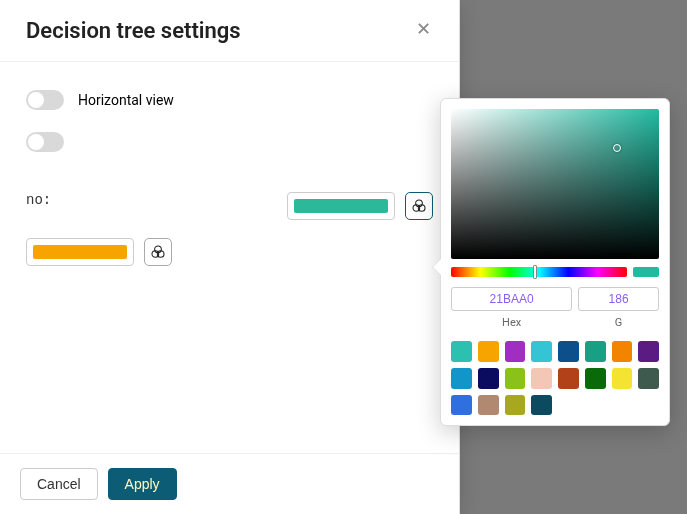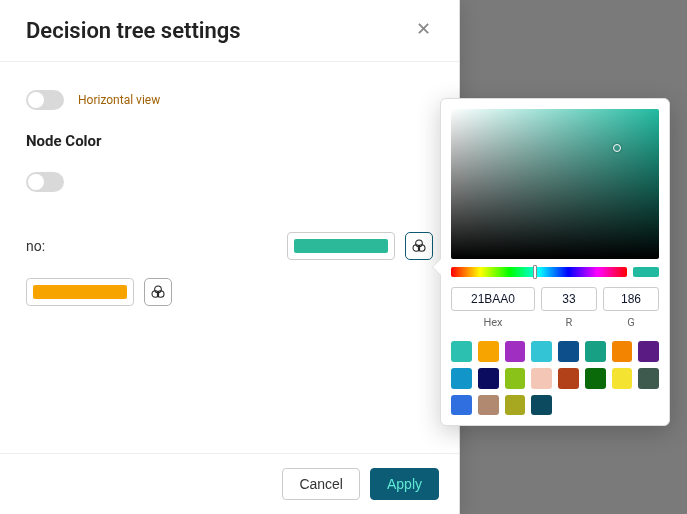--- a/index.html
+++ b/index.html
@@ -64,33 +64,34 @@
   .toggle-knob {
     position: absolute;
     width: 16px;
     height: 16px;
     background: #fff;
     border-radius: 50%;
     top: 2px;
     left: 2px;
   }
   .toggle-label {
-    font-size: 12px;
-    color: #a16207;
+    font-size: 14px;
+    color: #000000;
   }
   .section-title {
     font-size: 15px;
     font-weight: 700;
     color: #222;
     margin-bottom: 22px;
   }
   .color-row {
     display: flex;
-    align-items: center;
+    align-items: flex-start;
     margin-bottom: 18px;
+    font-family: Liberation Mono, monospace;
   }
   .color-label {
     flex: 1;
     font-size: 14px;
     color: #333;
   }
   .color-bar-wrap {
     width: 108px;
     height: 28px;
     border: 1px solid #ccc;
@@ -117,36 +118,35 @@
     background: #fff;
   }
   .picker-btn.active {
     border: 1.5px solid #0e5a73;
   }
   .picker-btn svg { width: 16px; height: 16px; }
   .modal-footer {
     padding: 14px 20px;
     border-top: 1px solid #eee;
     display: flex;
-    justify-content: flex-end;
     gap: 10px;
   }
   .btn {
     padding: 7px 16px;
     border-radius: 4px;
     font-size: 14px;
     cursor: pointer;
     border: 1px solid #ccc;
     background: #fff;
     color: #333;
   }
   .btn-primary {
     background: #0d5c75;
     border-color: #0d5c75;
-    color: #5eead4;
+    color: #fef9c3;
     font-weight: 500;
   }
   
   .popover {
     position: absolute;
     left: 440px;
     top: 98px;
     width: 230px;
     background: #fff;
     border: 1px solid #ddd;
@@ -222,21 +222,21 @@
     flex: 1;
   }
   .inp-group.hex { flex: 1.5; }
   .inp {
     width: 100%;
     border: 1px solid #ccc;
     border-radius: 3px;
     font-size: 12px;
     padding: 4px 4px;
     text-align: center;
-    color: #0f172a;
+    color: #8b5cf6;
   }
   .inp-label {
     font-size: 11px;
     color: #666;
     margin-top: 5px;
   }
   .swatches {
     margin-top: 12px;
     display: grid;
     grid-template-columns: repeat(8, 1fr);
@@ -257,21 +257,20 @@
     <div class="modal-title">Decision tree settings</div>
     <div class="close-btn">✕</div>
   </div>
   <div class="modal-body">
     <div class="toggle-row">
       <div class="toggle">
           <div class="toggle-knob"></div>
         </div>
       <div class="toggle-label">Horizontal view</div>
     </div>
-    <div class="section-title">Node Color</div>
     <div class="toggle-row">
       <div class="toggle">
           <div class="toggle-knob"></div>
         </div>
     </div>
     <div style="height:18px"></div>
     <div class="color-row">
       <div class="color-label">no:</div>
       <div class="color-bar-wrap">
         <div class="color-bar" style="background:#2bb99a"></div>
@@ -310,24 +309,20 @@
   <div class="hue-row">
     <div class="hue-slider">
       <div class="hue-marker" style="left:48%"></div>
     </div>
     <div class="current-swatch" style="background:#21baa0"></div>
   </div>
   <div class="inputs-row">
     <div class="inp-group hex">
       <input class="inp" value="21BAA0" style="">
       <div class="inp-label">Hex</div>
-    </div>
-    <div class="inp-group">
-      <input class="inp" value="33" style="">
-      <div class="inp-label">R</div>
     </div>
     <div class="inp-group">
       <input class="inp" value="186" style="">
       <div class="inp-label">G</div>
     </div>
   </div>
   <div class="swatches">
       <div class="swatch" style="background: rgb(43, 192, 176);"></div>
       <div class="swatch" style="background: rgb(247, 164, 0);"></div>
       <div class="swatch" style="background: rgb(160, 46, 192);"></div>

